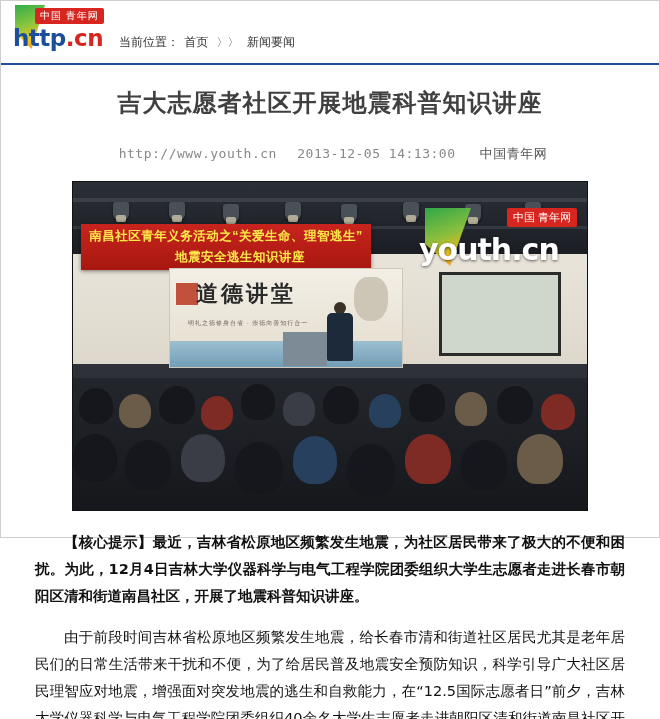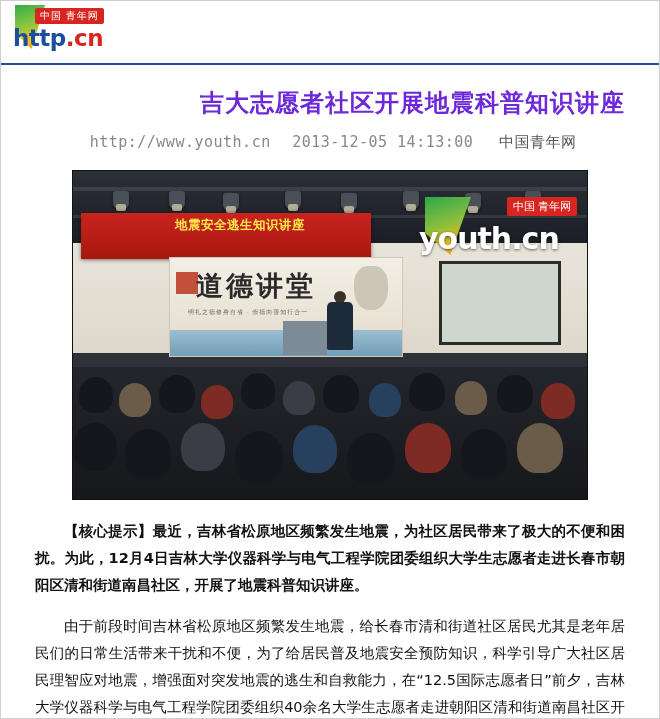--- a/index.html
+++ b/index.html
@@ -10,21 +10,21 @@
     width: 660px;
     height: 719px;
     background: #ffffff;
     font-family: "Liberation Sans", sans-serif;
     color: #000;
     overflow: hidden;
   }
   .page {
     position: relative;
     width: 660px;
-    height: 719px;
+    height: 538px;
     box-sizing: border-box;
     border: 1px solid #cfcfcf;
     background: #fff;
   }
 
   
   .header {
     position: relative;
     height: 62px;
     border-bottom: 2px solid #1f4f9c;
@@ -93,31 +93,31 @@
     font-size: 11px;
   }
   .breadcrumb .current { color: #333; }
 
   
   .article {
     padding: 0 34px;
   }
   .article-title {
     margin: 22px 0 0 0;
-    text-align: right;
+    text-align: center;
     font-size: 24px;
     font-weight: bold;
-    color: #6d28d9;
+    color: #404040;
     font-family: "DejaVu Sans", sans-serif;
     letter-spacing: 1px;
   }
   .meta {
-    margin-top: 14px;
+    margin-top: 26px;
     text-align: center;
-    font-size: 15px;
+    font-size: 13px;
     color: #888;
     font-family: "DejaVu Sans Mono", monospace;
     letter-spacing: 0.5px;
   }
   .meta .meta-source {
     font-family: "Liberation Sans", sans-serif;
     color: #555;
     margin-left: 10px;
   }
   .meta .meta-item { margin: 0 6px; }
@@ -216,21 +216,21 @@
   }
   .stage-backdrop {
     position: absolute;
     left: 96px; top: 86px;
     width: 232px; height: 98px;
     background: linear-gradient(180deg, #f3efe6 0%, #e3dccd 100%);
     border: 1px solid #cfc8b8;
   }
   .sb-title {
     position: absolute; left: 26px; top: 10px;
-    font-size: 27px; font-weight: bold; color: #2a2a2a;
+    font-size: 22px; font-weight: bold; color: #2a2a2a;
     font-family: "DejaVu Sans", serif;
     letter-spacing: 3px;
   }
   .sb-seal {
     position: absolute; left: 6px; top: 14px;
     width: 22px; height: 22px;
     background: #b8361f; opacity: .85;
   }
   .sb-sub {
     position: absolute; left: 18px; top: 50px;
@@ -317,20 +317,26 @@
 
   <div class="header">
     <div class="logo">
       <div class="logo-swoosh"></div>
       <div class="logo-badge">中国 青年网</div>
       <div class="logo-text">
         <span>http</span><span class="dotcn">.cn</span>
       </div>
     </div>
 
+    <div class="breadcrumb">
+      <span class="crumb-label">当前位置：</span>
+      <a href="#">首页</a>
+      <span class="sep">〉〉</span>
+      <a href="#" class="current">新闻要闻</a>
+    </div>
   </div>
 
   <div class="article">
     <h1 class="article-title">吉大志愿者社区开展地震科普知识讲座</h1>
 
     <div class="meta">
       <span class="meta-item">http://www.youth.cn</span>
       <span class="meta-item">2013-12-05 14:13:00</span>
       <span class="meta-source">中国青年网</span>
     </div>
@@ -347,20 +353,21 @@
         <div class="lamp" style="left:212px; top:20px;"></div>
         <div class="lamp" style="left:268px; top:22px;"></div>
         <div class="lamp" style="left:330px; top:20px;"></div>
         <div class="lamp" style="left:392px; top:22px;"></div>
         <div class="lamp" style="left:452px; top:20px;"></div>
 
         <div class="ph-wall"></div>
         <div class="ph-floorband"></div>
 
         <div class="banner">
+          <span>南昌社区青年义务活动之“关爱生命、理智逃生”</span>
           <span class="b2">地震安全逃生知识讲座</span>
         </div>
 
         <div class="watermark">
           <div class="wm-swoosh"></div>
           <div class="wm-badge">中国 青年网</div>
           <div class="wm-text">youth.cn</div>
         </div>
 
         <div class="stage-backdrop">

